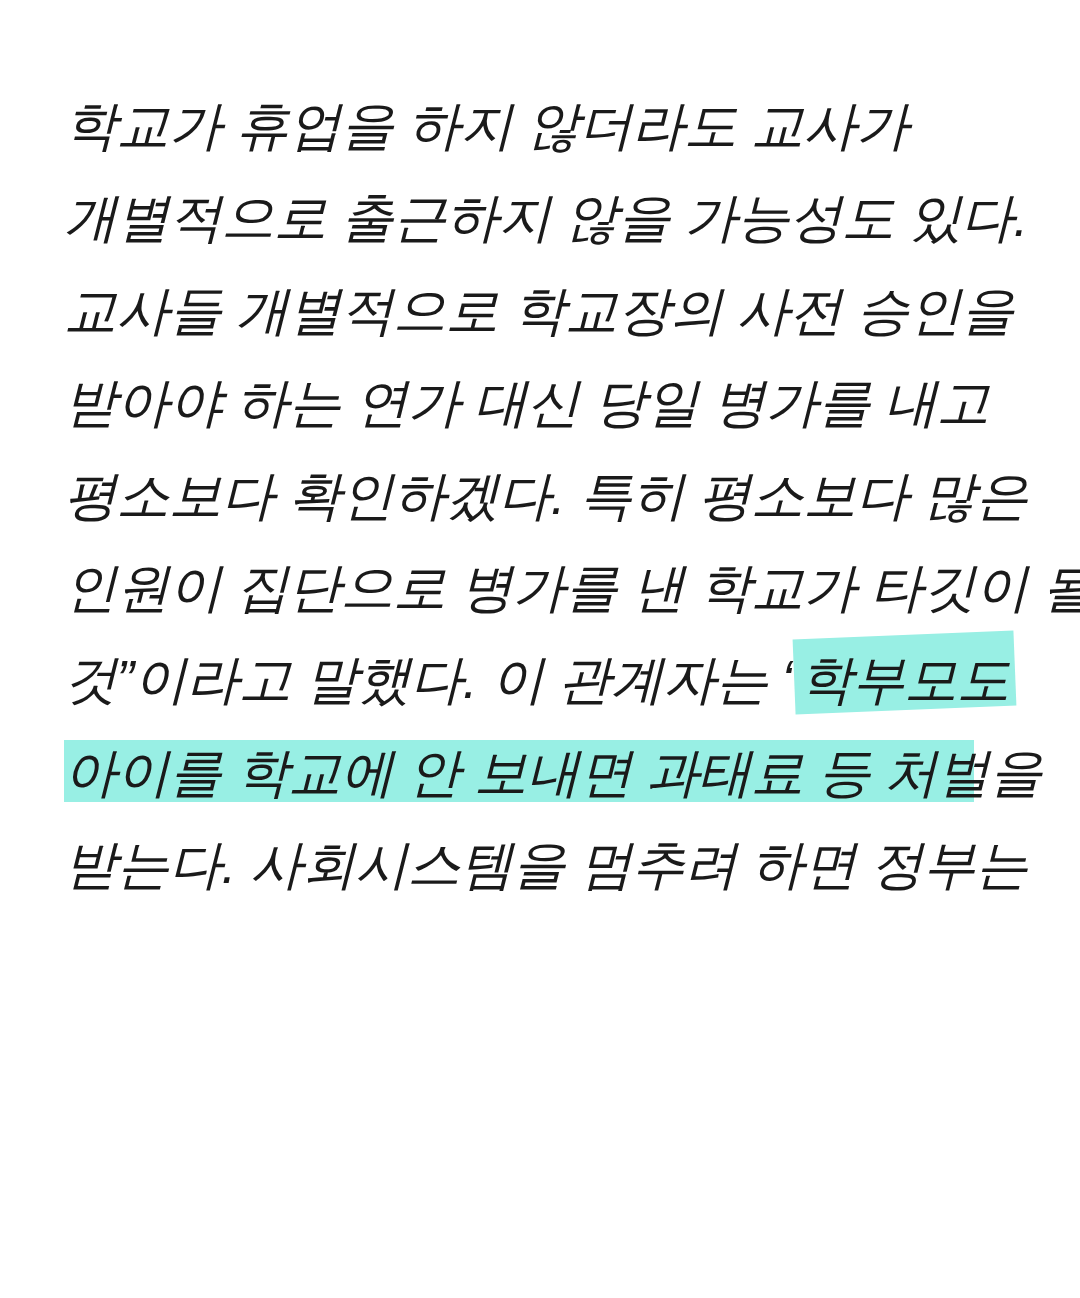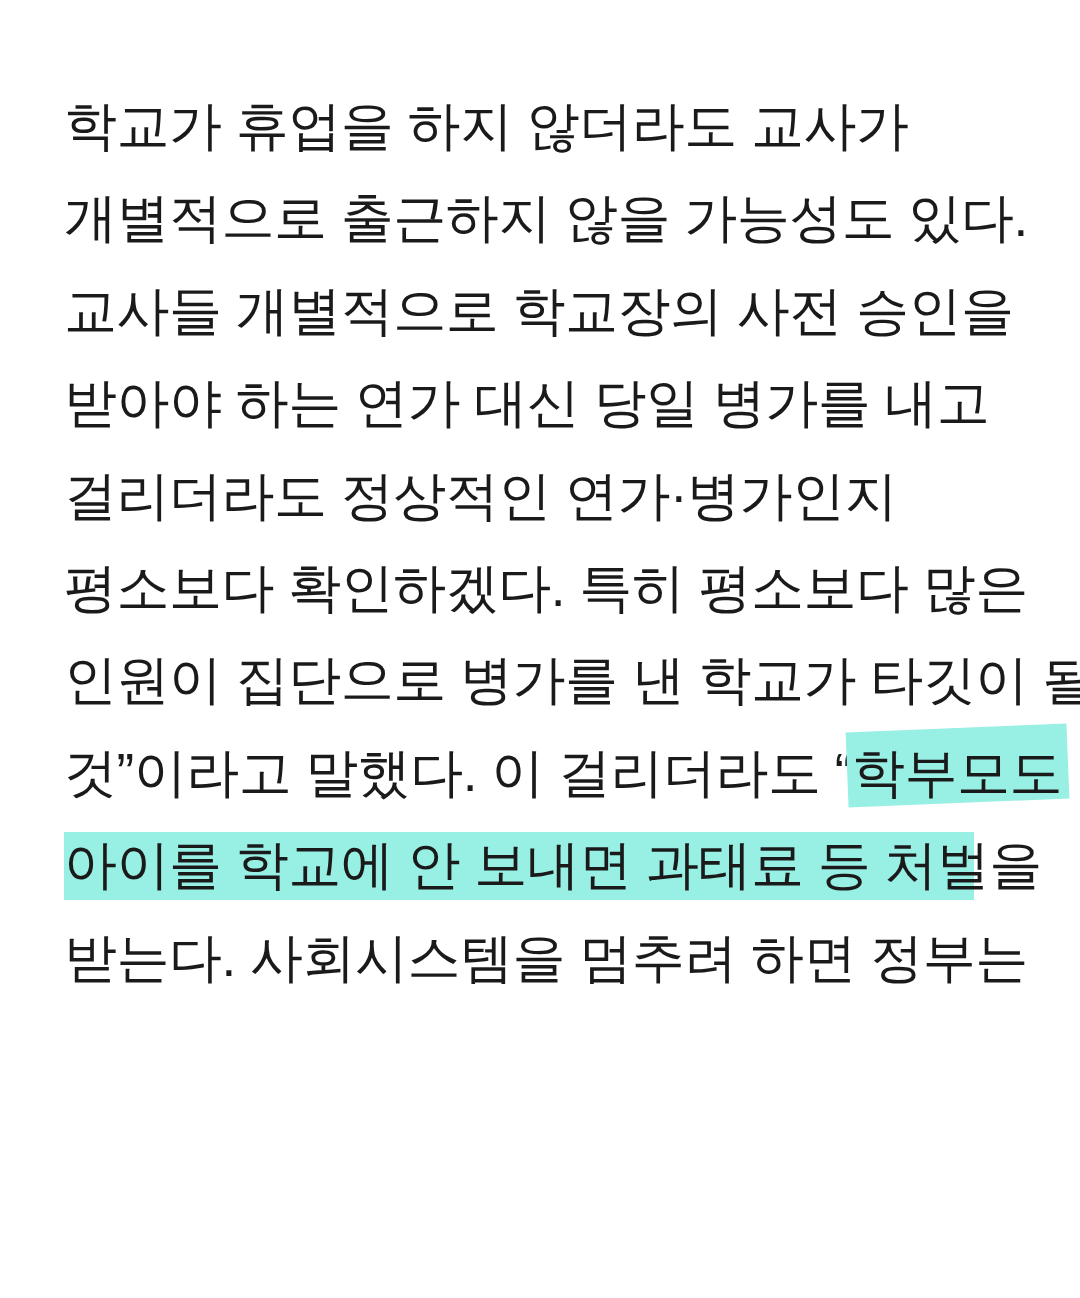--- a/index.html
+++ b/index.html
@@ -1,20 +1,20 @@
 <!DOCTYPE html>
 <html lang="ko"><head>
 <meta charset="utf-8">
 <style>
   :root {
     --bg: #ffffff;
     --ink: #1a1a1a;
     --hl: #98efe4;
   }
-  * { box-sizing: border-box; }
+  * { box-sizing: border-box; font-style: italic; }
   html, body { margin: 0; padding: 0; }
   body {
     width: 1080px;
     height: 1298px;
     background: var(--bg);
     overflow: hidden;
     position: relative;
     font-family: "Liberation Sans", sans-serif;
   }
   .article {
@@ -28,21 +28,21 @@
     letter-spacing: -0.5px;
     font-weight: 400;
   }
   .line {
     margin: 0;
     white-space: nowrap;
   }
   
   .hl-full {
     background: linear-gradient(90deg, var(--hl) 0%, var(--hl) 93%, rgba(152,239,228,0) 93%);
-    padding: 3px 0 6px 0;
+    padding: 3px 0 0 0;
   }
   
   .hl-skew {
     position: relative;
     z-index: 0;
   }
   .hl-skew::before {
     content: "";
     position: absolute;
     left: -5px;
@@ -55,19 +55,18 @@
   }
 </style>
 </head>
 <body>
 
 <main class="article">
   <p class="line"><span>학교가 휴업을 하지 않더라도 교사가</span></p>
   <p class="line"><span>개별적으로 출근하지 않을 가능성도 있다.</span></p>
   <p class="line"><span>교사들 개별적으로 학교장의 사전 승인을</span></p>
   <p class="line"><span>받아야 하는 연가 대신 당일 병가를 내고</span></p>
-  <p class="line"><span>걸리더라도 정상적인 연가·병가인지</span></p>
   <p class="line"><span>평소보다 확인하겠다. 특히 평소보다 많은</span></p>
   <p class="line"><span>인원이 집단으로 병가를 낸 학교가 타깃이 될</span></p>
-  <p class="line"><span>것”이라고 말했다. 이 걸리더라도 “</span><span class="hl-skew">학부모도</span></p>
+  <p class="line"><span>것”이라고 말했다. 이 관계자는 “</span><span class="hl-skew">학부모도</span></p>
   <p class="line"><span class="hl-full">아이를 학교에 안 보내면 과태료 등 처벌을</span></p>
   <p class="line"><span>받는다. 사회시스템을 멈추려 하면 정부는</span></p>
 </main>
 
 </body></html>

